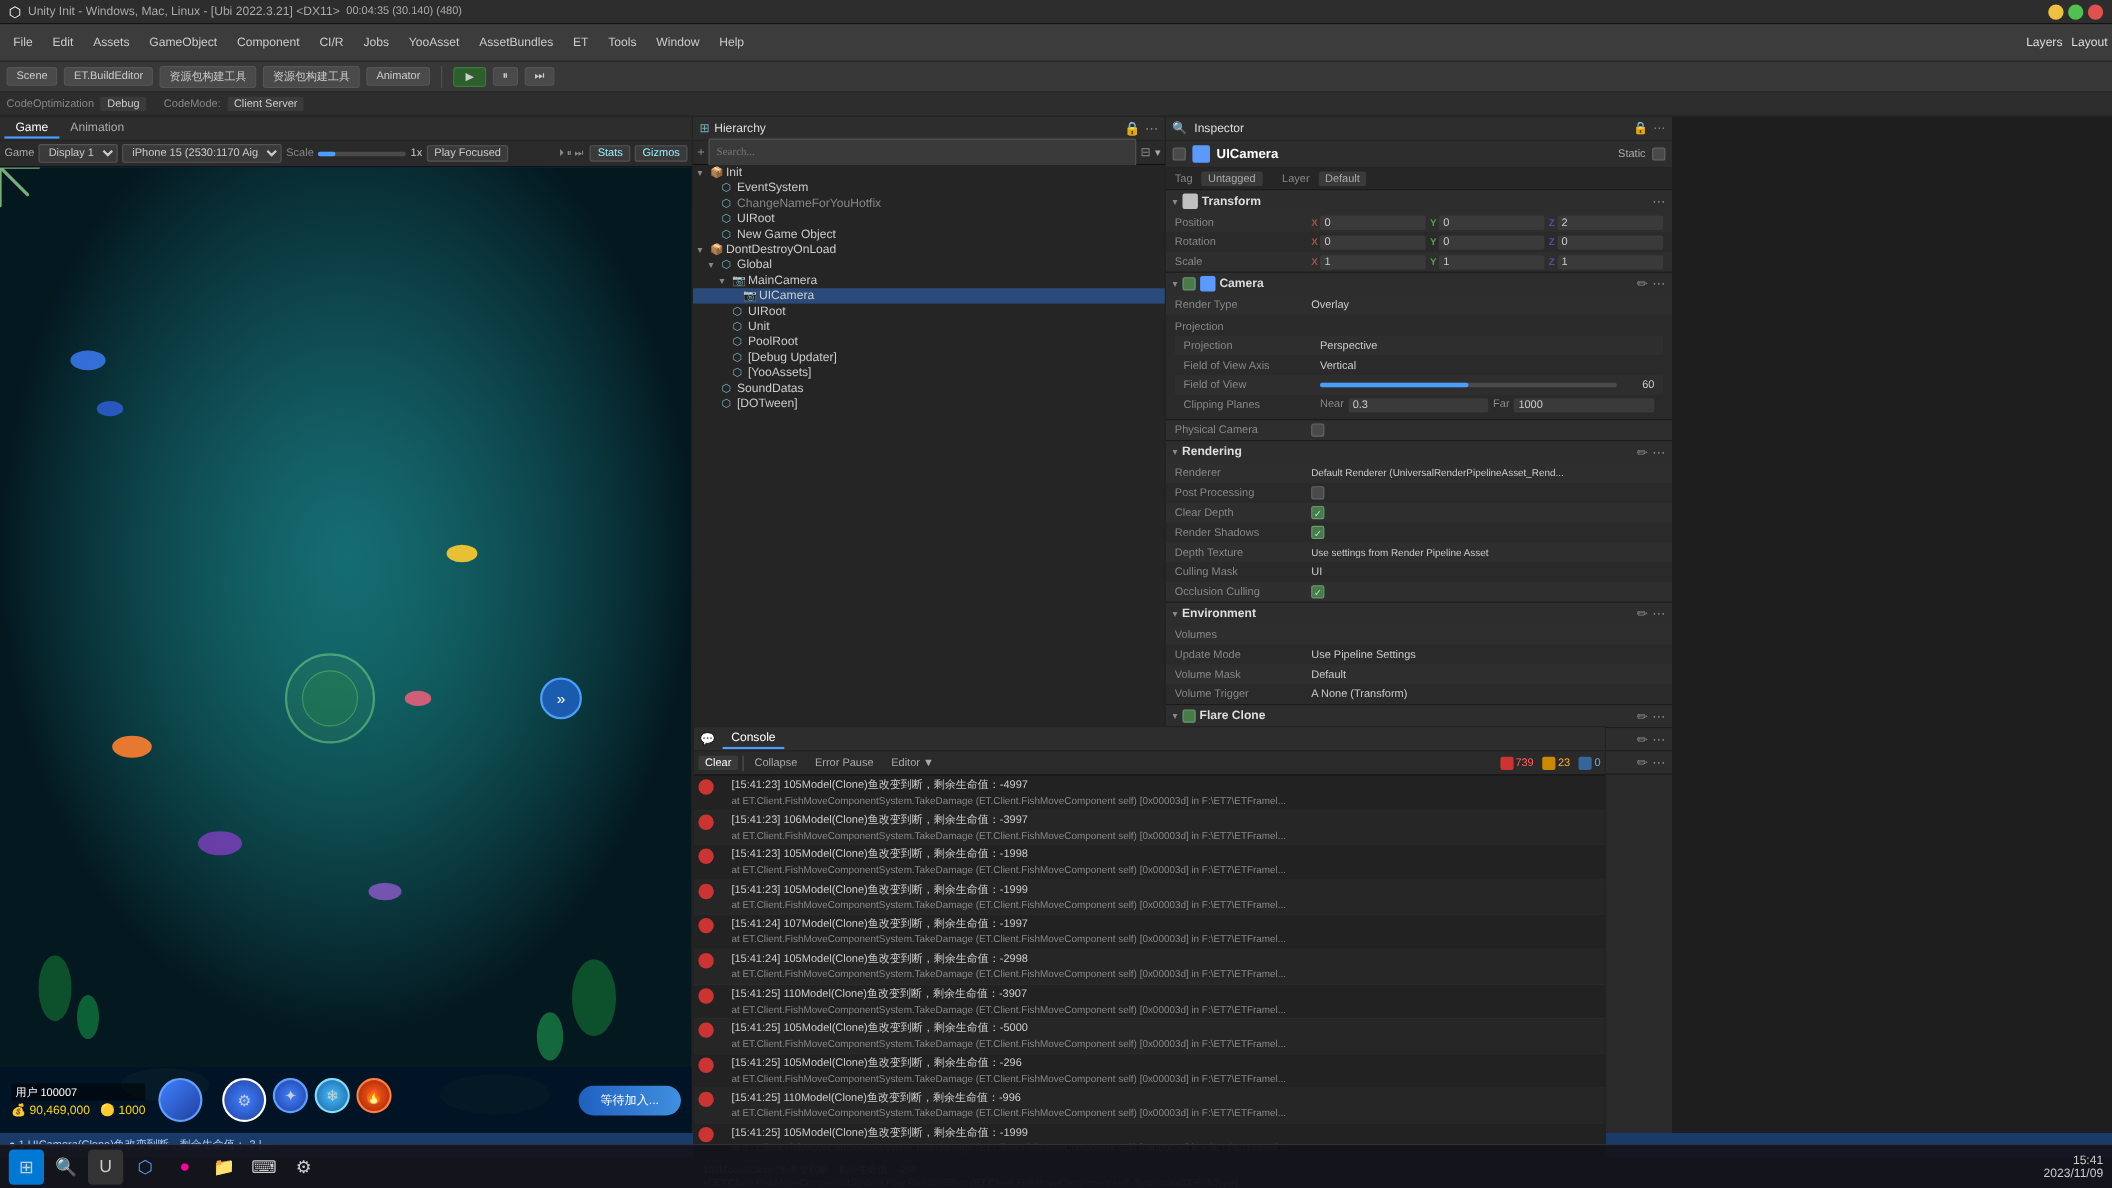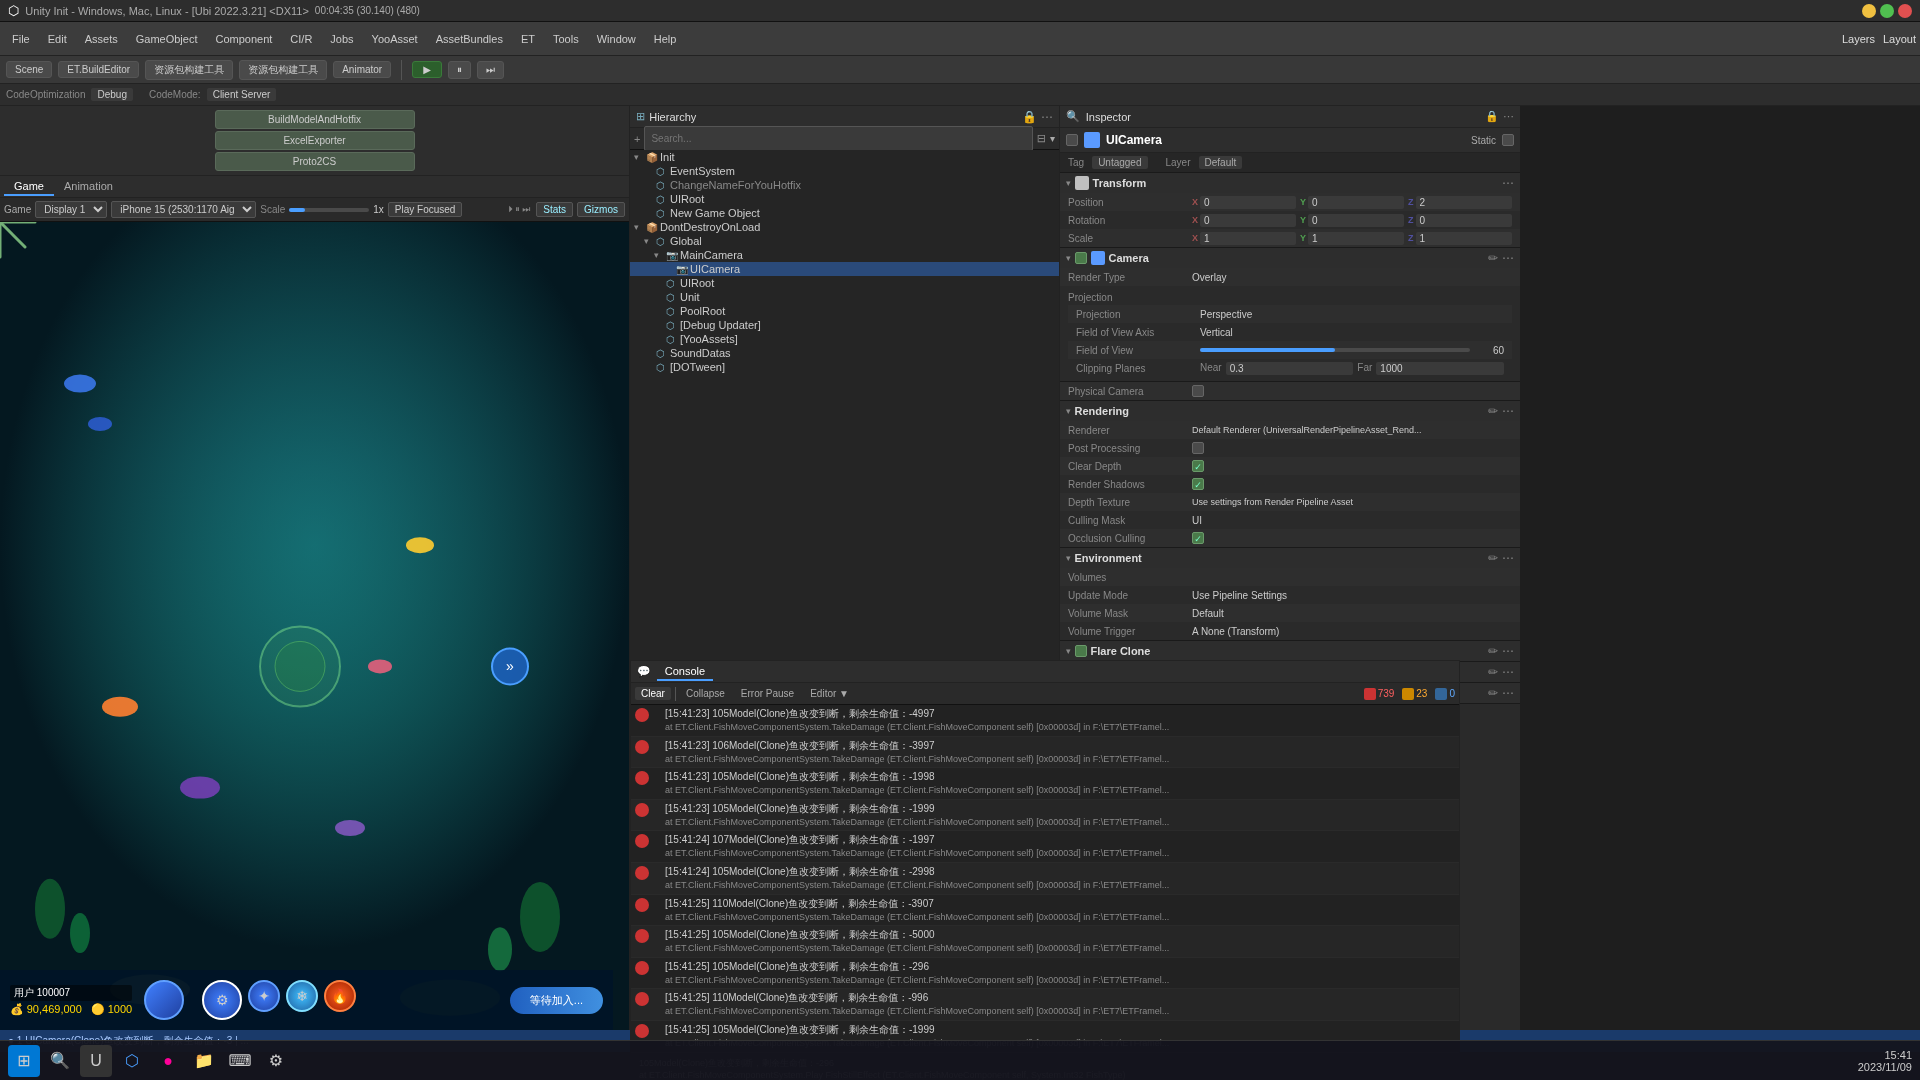--- a/index.html
+++ b/index.html
@@ -173,21 +173,21 @@
       background: linear-gradient(180deg, #0a2a3a 0%, #0d4a5a 30%, #0a6060 60%, #084848 100%);
       position: relative;
       overflow: hidden;
     }
 
     
     .game-ui-bottom {
       position: absolute;
       bottom: 0;
       left: 0;
-      right: 16px;
+      right: 0;
       height: 60px;
       background: rgba(0,20,40,0.8);
       display: flex;
       align-items: center;
       padding: 0 10px;
       gap: 8px;
     }
     .player-info {
       display: flex;
       flex-direction: column;
@@ -233,20 +233,21 @@
       border-bottom: 1px solid #111;
     }
     .search-box {
       flex: 1;
       background: #3a3a3a;
       border: 1px solid #555;
       padding: 6px 6px;
       font-size: 10px;
       color: #ccc;
       border-radius: 2px;
+      font-family: Liberation Serif, serif;
     }
 
     #hierarchy-content {
       flex: 1;
       background: #252525;
       overflow-y: auto;
     }
     .h-item {
       padding: 1px 4px;
       cursor: pointer;
@@ -553,25 +554,20 @@
   <span style="color:#888;font-size:10px;">CodeOptimization</span>
   <span style="color:#ccc;font-size:10px;background:#3a3a3a;padding:1px 6px;border-radius:2px;">Debug</span>
   <span style="color:#888;font-size:10px;margin-left:10px;">CodeMode:</span>
   <span style="color:#ccc;font-size:10px;background:#3a3a3a;padding:1px 6px;border-radius:2px;">Client Server</span>
 </div>
 
 <div id="main-layout" style="height:calc(1080px - 22px - 22px - 28px - 22px - 22px - 40px);display:flex;overflow:hidden;">
 
   <div id="left-panel">
 
-    <div id="build-buttons">
-      <button class="build-btn">BuildModelAndHotfix</button>
-      <button class="build-btn">ExcelExporter</button>
-      <button class="build-btn">Proto2CS</button>
-    </div>
 
     <div id="game-tabs">
       <span class="game-tab active">Game</span>
       <span class="game-tab">Animation</span>
     </div>
 
     <div id="game-toolbar">
       <span style="color:#aaa;font-size:10px;">Game</span>
       <select class="game-toolbar-select">
         <option>Display 1</option>

